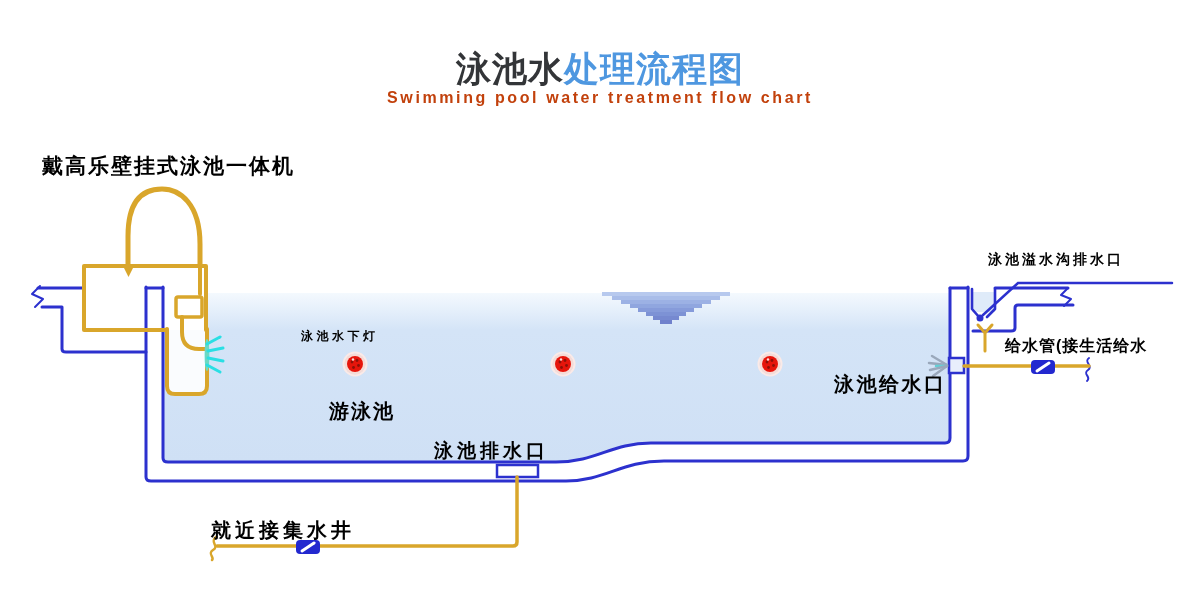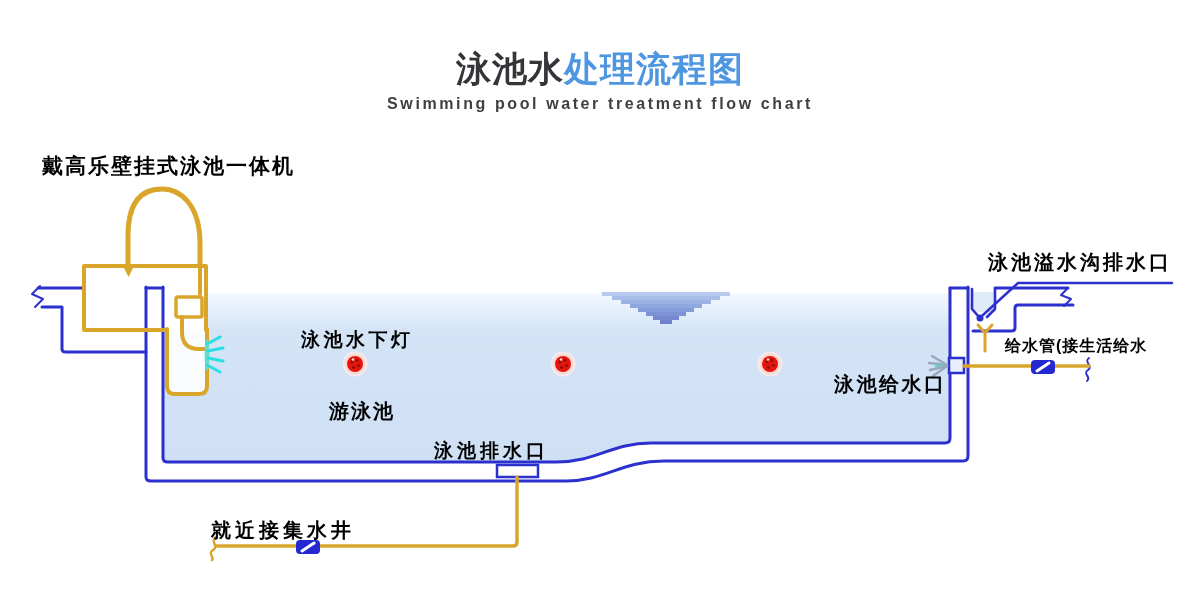--- a/index.html
+++ b/index.html
@@ -3,32 +3,32 @@
 <meta charset="utf-8">
 <style>
   html,body{margin:0;padding:0;background:#ffffff;}
   .stage{
     position:relative;width:1200px;height:601px;overflow:hidden;
     background:#ffffff;font-family:"Liberation Sans",sans-serif;
   }
   .hdr{position:absolute;top:50px;left:0;width:100%;text-align:center;}
   .title{font-size:35px;font-weight:bold;color:#333538;letter-spacing:1px;line-height:1.1;}
   .title .accent{color:#4e97e0;}
-  .subtitle{margin-top:6px;font-size:16px;font-weight:600;color:#404040;letter-spacing:2.6px;}
+  .subtitle{font-size:16px;font-weight:600;color:#c2410c;letter-spacing:2.6px;}
   svg.diagram{position:absolute;left:0;top:0;}
   .lbl{
     position:absolute;color:#000000;font-weight:700;white-space:nowrap;
     font-family:"Liberation Sans",sans-serif;line-height:1;
   }
   .lbl-machine{left:42px;top:155px;font-size:21px;letter-spacing:2px;}
-  .lbl-underwater{left:301px;top:330px;font-size:19px;letter-spacing:3.5px;}
+  .lbl-underwater{left:301px;top:330px;font-size:12px;letter-spacing:3.5px;}
   .lbl-pool{left:329px;top:401px;font-size:20px;letter-spacing:2px;}
   .lbl-drain{left:434px;top:441px;font-size:19px;letter-spacing:4px;}
   .lbl-well{left:211px;top:520px;font-size:20px;letter-spacing:4px;}
-  .lbl-overflow{left:988px;top:252px;font-size:20px;letter-spacing:3px;}
+  .lbl-overflow{left:988px;top:252px;font-size:14px;letter-spacing:3px;}
   .lbl-supply{left:1005px;top:338px;font-size:16px;letter-spacing:1px;}
   .lbl-inlet{left:834px;top:374px;font-size:20px;letter-spacing:2.5px;}
 </style>
 </head>
 <body>
 
 <div class="stage">
 
   <div class="hdr">
     <div class="title"><span>泳池水</span><span class="accent">处理流程图</span></div>

